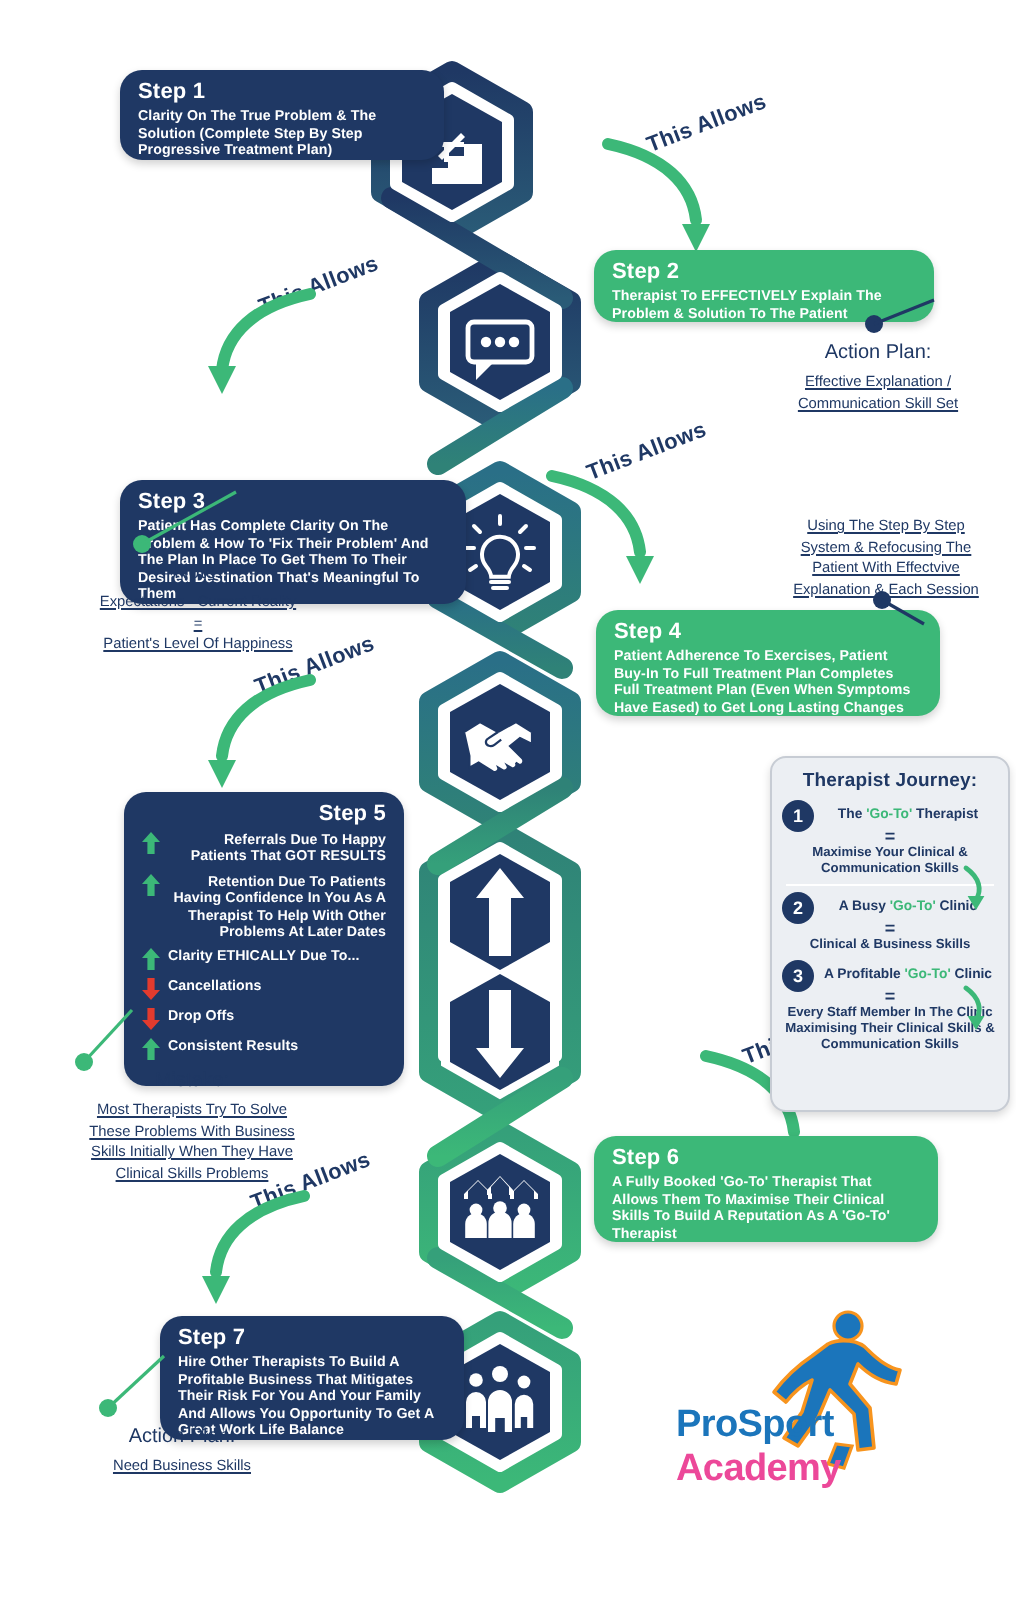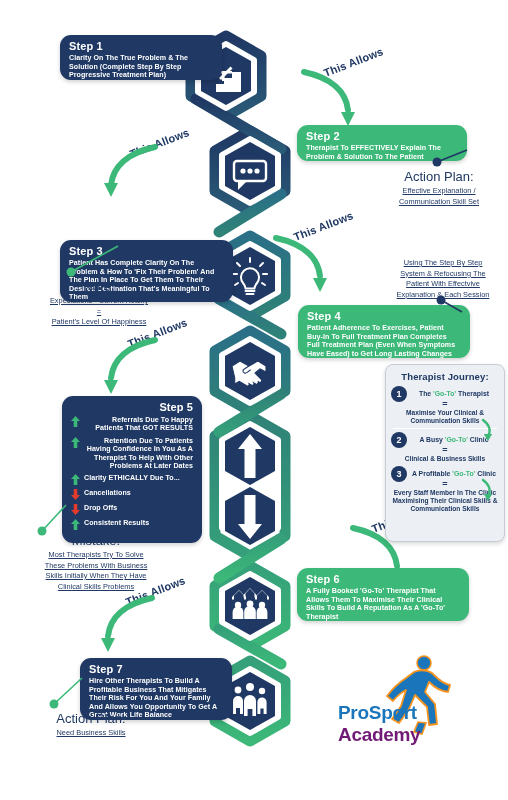--- a/index.html
+++ b/index.html
@@ -54,21 +54,21 @@
     display:flex;align-items:flex-start;gap:4px;
     margin-bottom:4px;
   }
   .s5list li .txt{
     font-size:7.1px;font-weight:bold;line-height:8.4px;letter-spacing:.05px;
   }
   .arrow-ic{flex:0 0 auto;width:9px;height:11px;margin-top:0px;}
 
   
   .note{position:absolute;text-align:center;color:#1f3864;}
-  .note .nt-head{font-size:13px;line-height:13px;margin-bottom:3px;}
+  .note .nt-head{font-size:10px;line-height:13px;margin-bottom:3px;}
   .note .nt-line{font-size:7.4px;line-height:10.5px;text-decoration:underline;}
 
   #noteAction1{left:372px;top:170px;width:134px;}
   #noteNote{left:10px;top:280px;width:178px;}
   #noteUsing{left:380px;top:258px;width:126px;}
   #noteMistake{left:10px;top:534px;width:172px;}
   #noteAction2{left:16px;top:712px;width:150px;}
 
   
   .ta-label{
@@ -77,21 +77,21 @@
   }
   #ta1{left:322px;top:56px;transform:rotate(-21deg);}
   #ta2{left:128px;top:137px;transform:rotate(-21deg);}
   #ta3{left:292px;top:220px;transform:rotate(-21deg);}
   #ta4{left:126px;top:327px;transform:rotate(-21deg);}
   #ta5{left:370px;top:512px;transform:rotate(-21deg);}
   #ta6{left:124px;top:585px;transform:rotate(-21deg);}
 
   
   #journey{
-    position:absolute;left:385px;top:364px;width:120px;height:178px;
+    position:absolute;left:385px;top:378px;width:120px;height:178px;
     background:#eceff3;border:1px solid #c7ccd4;border-radius:8px;
     box-shadow:0 2px 4px rgba(0,0,0,.15);
     box-sizing:border-box;padding:6px 5px 5px 5px;
     z-index:6;
   }
   #journey .jtitle{
     text-align:center;color:#1f3864;font-weight:bold;font-size:9.5px;
     margin-bottom:4px;letter-spacing:.1px;
   }
   .jrow{position:relative;margin-bottom:1px;}
@@ -112,21 +112,21 @@
   }
   .jdiv{height:1px;background:#ffffff;margin:3px 2px 3px 2px;}
 
   
   #logo{position:absolute;left:338px;top:648px;width:168px;height:92px;z-index:7;}
   #logo .lg-text{
     position:absolute;left:0;top:54px;width:168px;
     font-size:19px;font-weight:bold;letter-spacing:-.3px;
   }
   #logo .lg-pro{color:#1b75bb;}
-  #logo .lg-aca{color:#701a75;}
+  #logo .lg-aca{color:#ec4899;}
 </style>
 </head>
 <body>
 
 <div id="stage">
 
   <svg class="layer" id="chainSvg" viewBox="0 0 508 800">
     <defs>
       <linearGradient id="gradA" x1="0" y1="0" x2="0" y2="1">
         <stop offset="0" stop-color="#1f3864"></stop>

